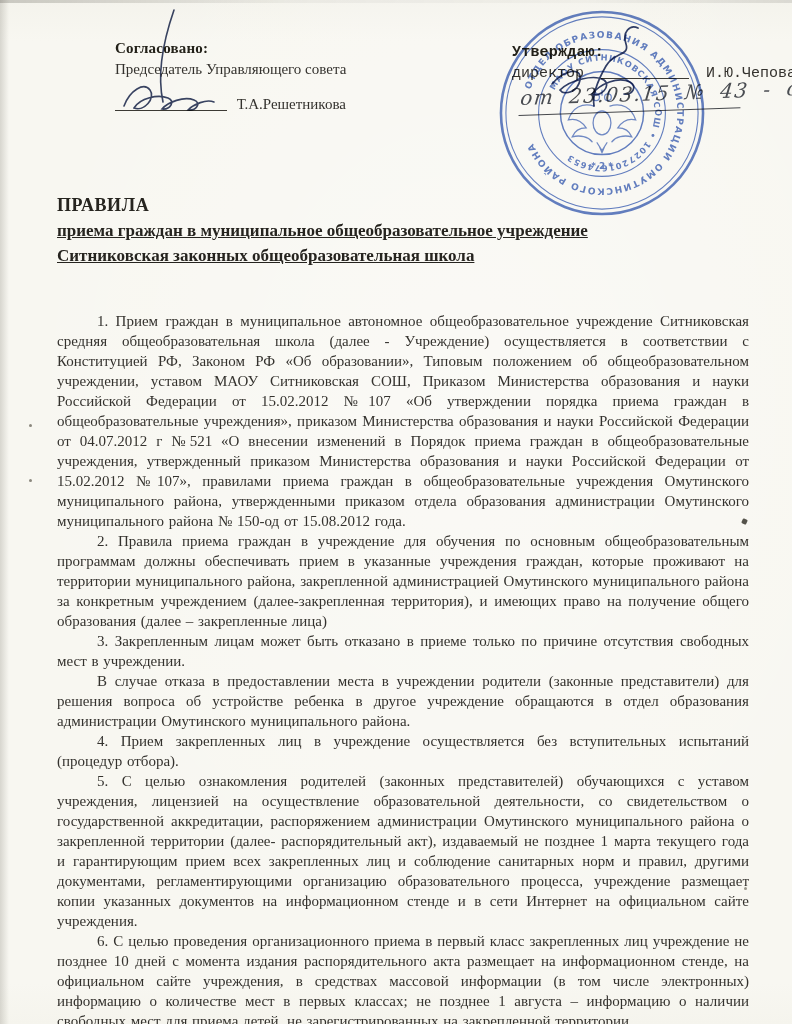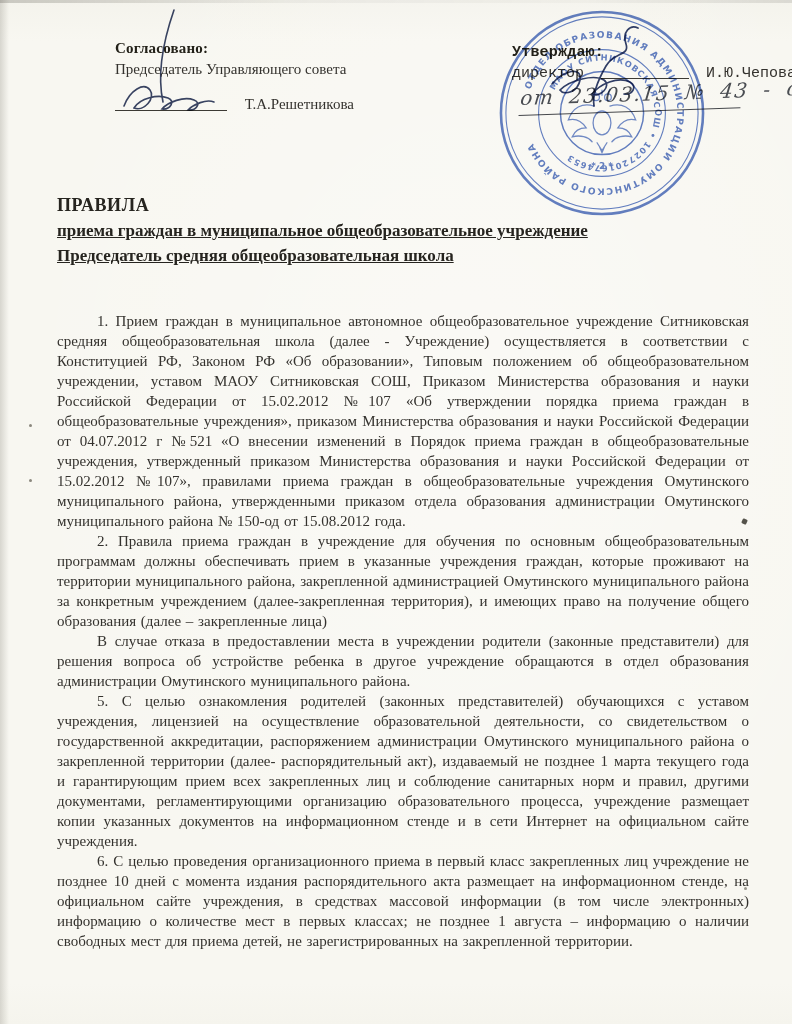--- a/index.html
+++ b/index.html
@@ -64,21 +64,21 @@
   <div class="speck" style="left:29px;top:424px;width:3px;height:3px;background:#8b887e;"></div>
   <div class="speck" style="left:29px;top:479px;width:3px;height:3px;background:#8b887e;"></div>
   <div class="speck" style="left:742px;top:519px;width:5px;height:5px;background:#55534b;border-radius:1px;transform:rotate(25deg);"></div>
   <div class="speck" style="left:744px;top:887px;width:3px;height:3px;background:#9a978c;"></div>
 
   <div class="signoff signoff-left">
     <div class="heading">Согласовано:</div>
     <div>Председатель Управляющего совета</div>
     <div class="sig-row">
       <span class="u-line" style="width:112px;"></span>
-      <span style="margin-left:14px;">Т.А.Решетникова</span>
+      <span style="margin-left:6px;">Т.А.Решетникова</span>
     </div>
   </div>
 
   <div class="signoff signoff-right">
     <div class="heading">Утверждаю:</div>
     <div class="role-row">
       <span>директор</span>
       <span class="u-line" style="width:88px;margin-left:8px;"></span>
       <span style="margin-left:8px;">И.Ю.Чепова</span>
     </div>
@@ -124,25 +124,27 @@
   <svg class="ink-svg" style="left:540px;top:22px;width:160px;height:100px;" viewBox="0 0 160 100">
     <g fill="none" stroke="#32406b" stroke-width="1.7" stroke-linecap="round">
       <path d="M98 6 C90 2 82 10 86 22 C90 34 74 30 66 44 C58 58 52 72 54 84"></path>
       <path d="M12 62 C24 48 42 44 40 58 C38 70 24 74 20 68 C30 58 54 52 64 58 C72 64 60 76 52 72 C60 62 78 54 90 60 C98 64 92 74 84 72"></path>
     </g>
   </svg>
 
   <div class="title">
     <div class="t1">ПРАВИЛА</div>
     <div class="t2">приема граждан в муниципальное общеобразовательное учреждение</div>
-    <div class="t3">Председатель средняя общеобразовательная школа</div>
+    <div class="t3">Ситниковская законных общеобразовательная школа</div>
   </div>
 
   <div class="bodytext">
     <p>1. Прием граждан в муниципальное автономное общеобразовательное учреждение Ситниковская средняя общеобразовательная школа (далее - Учреждение) осуществляется в соответствии с Конституцией РФ, Законом РФ «Об образовании», Типовым положением об общеобразовательном учреждении, уставом МАОУ Ситниковская СОШ, Приказом Министерства образования и науки Российской Федерации от 15.02.2012 №107 «Об утверждении порядка приема граждан в общеобразовательные учреждения», приказом Министерства образования и науки Российской Федерации от 04.07.2012 г №521 «О внесении изменений в Порядок приема граждан в общеобразовательные учреждения, утвержденный приказом Министерства образования и науки Российской Федерации от 15.02.2012 №107», правилами приема граждан в общеобразовательные учреждения Омутинского муниципального района, утвержденными приказом отдела образования администрации Омутинского муниципального района № 150-од от 15.08.2012 года.</p>
     <p>2. Правила приема граждан в учреждение для обучения по основным общеобразовательным программам должны обеспечивать прием в указанные учреждения граждан, которые проживают на территории муниципального района, закрепленной администрацией Омутинского муниципального района за конкретным учреждением (далее-закрепленная территория), и имеющих право на получение общего образования (далее – закрепленные лица)</p>
+    <p>3. Закрепленным лицам может быть отказано в приеме только по причине отсутствия свободных мест в учреждении.</p>
     <p>В случае отказа в предоставлении места в учреждении родители (законные представители) для решения вопроса об устройстве ребенка в другое учреждение обращаются в отдел образования администрации Омутинского муниципального района.</p>
+    <p>4. Прием закрепленных лиц в учреждение осуществляется без вступительных испытаний (процедур отбора).</p>
     <p>5. С целью ознакомления родителей (законных представителей) обучающихся с уставом учреждения, лицензией на осуществление образовательной деятельности, со свидетельством о государственной аккредитации, распоряжением администрации Омутинского муниципального района о закрепленной территории (далее- распорядительный акт), издаваемый не позднее 1 марта текущего года и гарантирующим прием всех закрепленных лиц и соблюдение санитарных норм и правил, другими документами, регламентирующими организацию образовательного процесса, учреждение размещает копии указанных документов на информационном стенде и в сети Интернет на официальном сайте учреждения.</p>
     <p>6. С целью проведения организационного приема в первый класс закрепленных лиц учреждение не позднее 10 дней с момента издания распорядительного акта размещает на информационном стенде, на официальном сайте учреждения, в средствах массовой информации (в том числе электронных) информацию о количестве мест в первых классах; не позднее 1 августа – информацию о наличии свободных мест для приема детей, не зарегистрированных на закрепленной территории.</p>
 
   </div>
 
 </div>
 
 </body></html>

